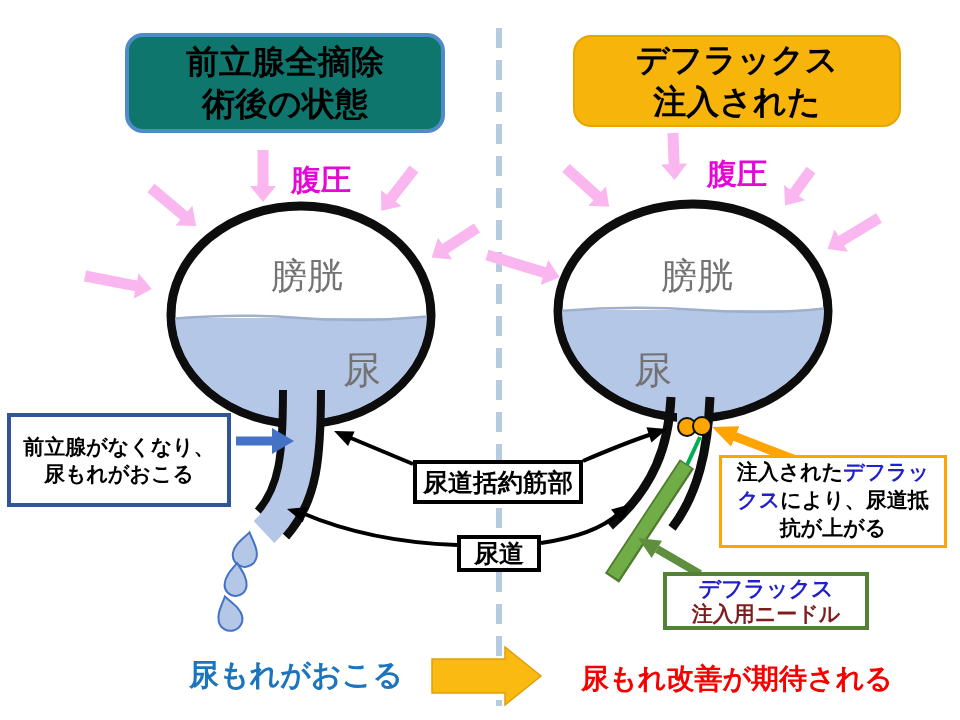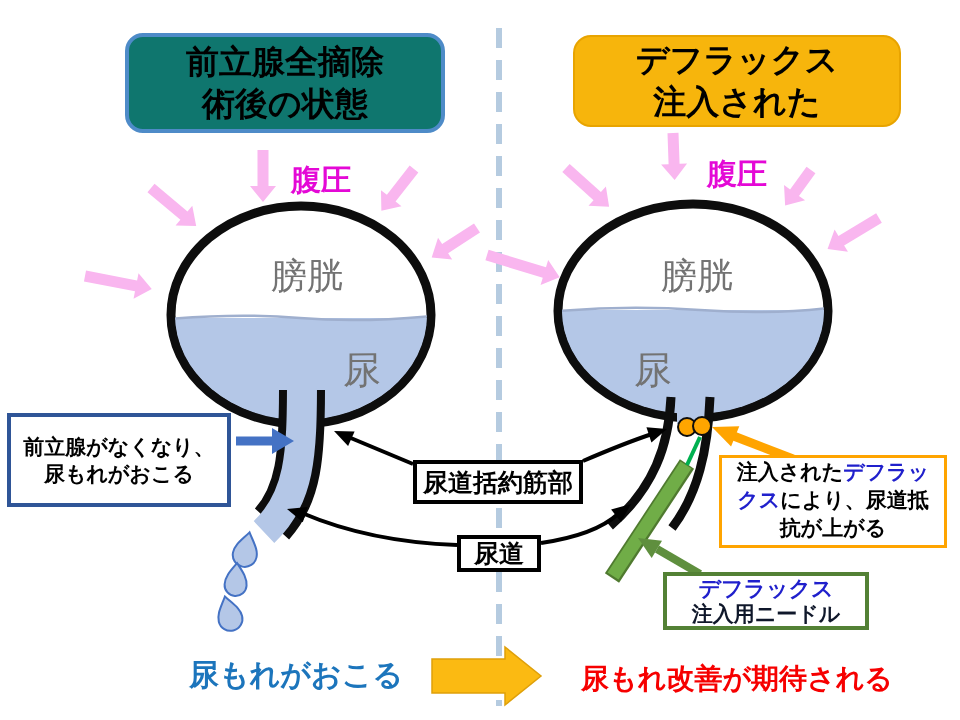--- a/index.html
+++ b/index.html
@@ -38,21 +38,21 @@
   
   .callout-orange{left:719px;top:455px;width:228px;height:93px;background:#fff;border:3px solid #FFA400;
     box-sizing:border-box;display:flex;align-items:flex-start;justify-content:center;}
   .callout-orange .txt{font-size:21px;font-weight:bold;line-height:28px;text-align:center;color:#000;
     padding:0 6px;}
   .blue-seg{color:#2020CC;}
   
   .callout-green{left:663px;top:572px;width:206px;height:58px;background:#fff;border:4px solid #538135;
     box-sizing:border-box;display:flex;flex-direction:column;justify-content:center;}
   .callout-green .g1{font-size:22px;font-weight:bold;color:#2020CC;line-height:25px;text-align:center;}
-  .callout-green .g2{font-size:21px;font-weight:bold;color:#0f172a;line-height:25px;text-align:center;}
+  .callout-green .g2{font-size:21px;font-weight:bold;color:#7f1d1d;line-height:25px;text-align:center;}
   
   .outcome-blue{left:178px;top:655px;width:236px;font-size:30px;font-weight:bold;color:#1C75BC;}
   .outcome-red{left:575px;top:660px;width:318px;font-size:28px;font-weight:bold;color:#F60000;text-align:right;}
 </style>
 </head>
 <body>
 
 <div id="stage">
 
   <svg id="shapes" viewBox="0 0 960 720" xmlns="http://www.w3.org/2000/svg">

